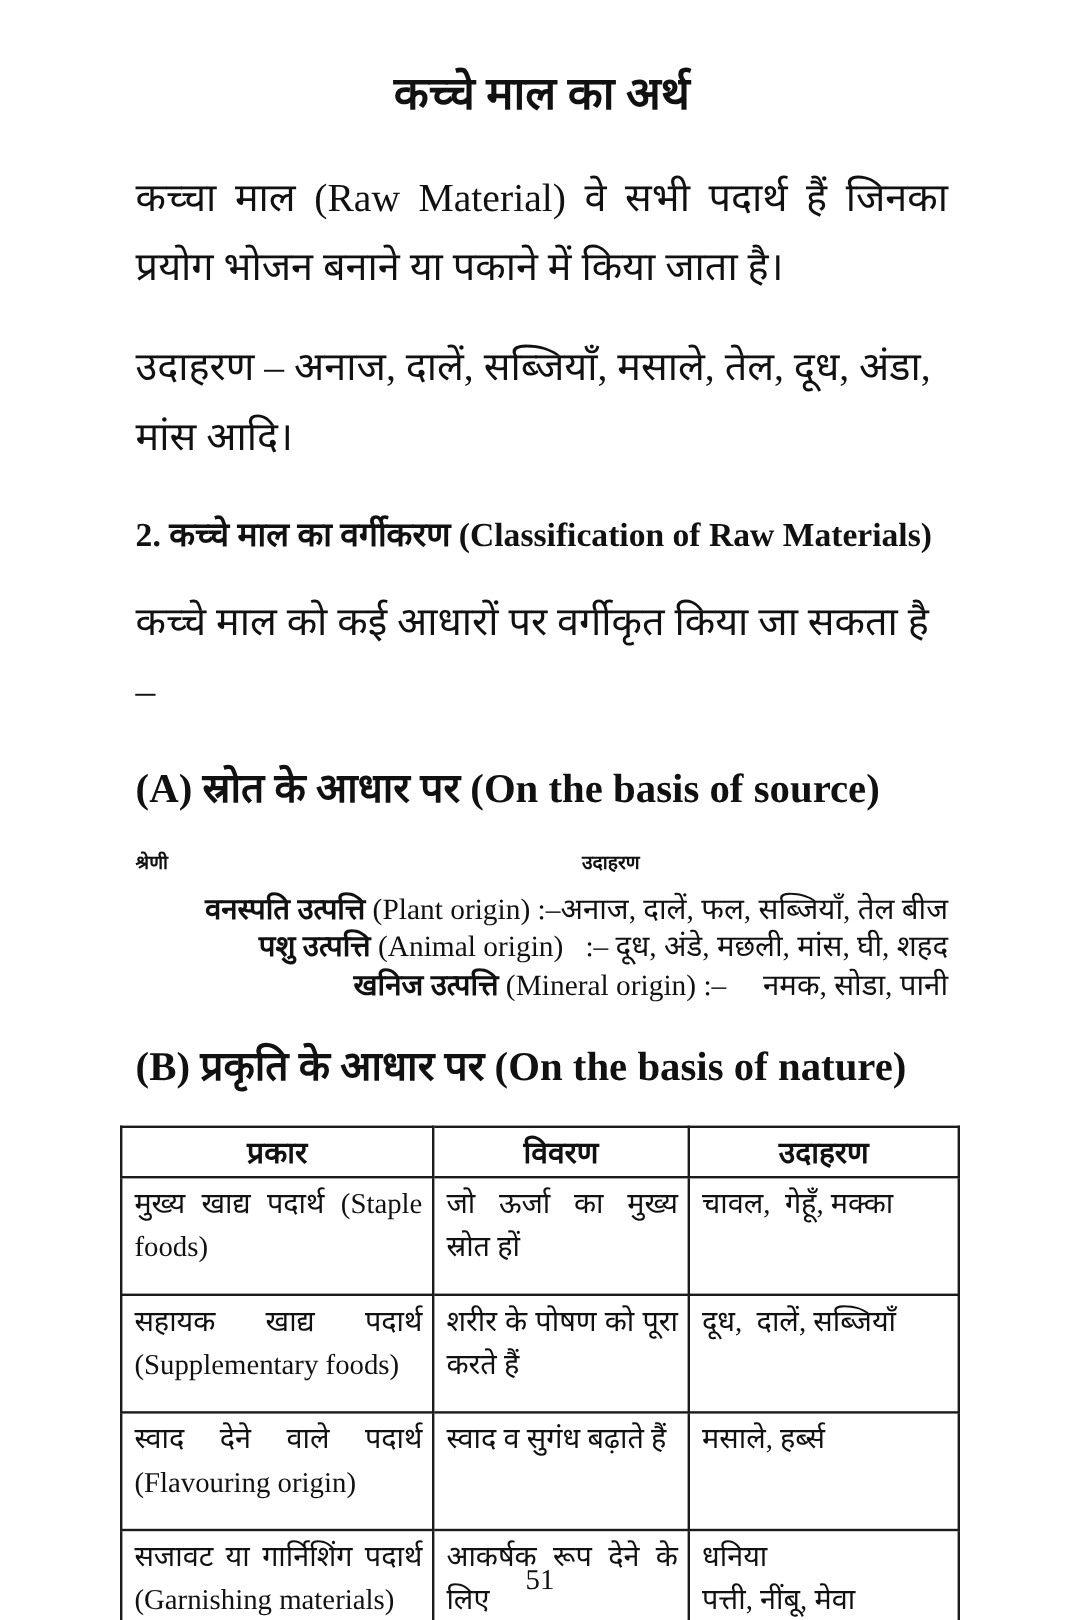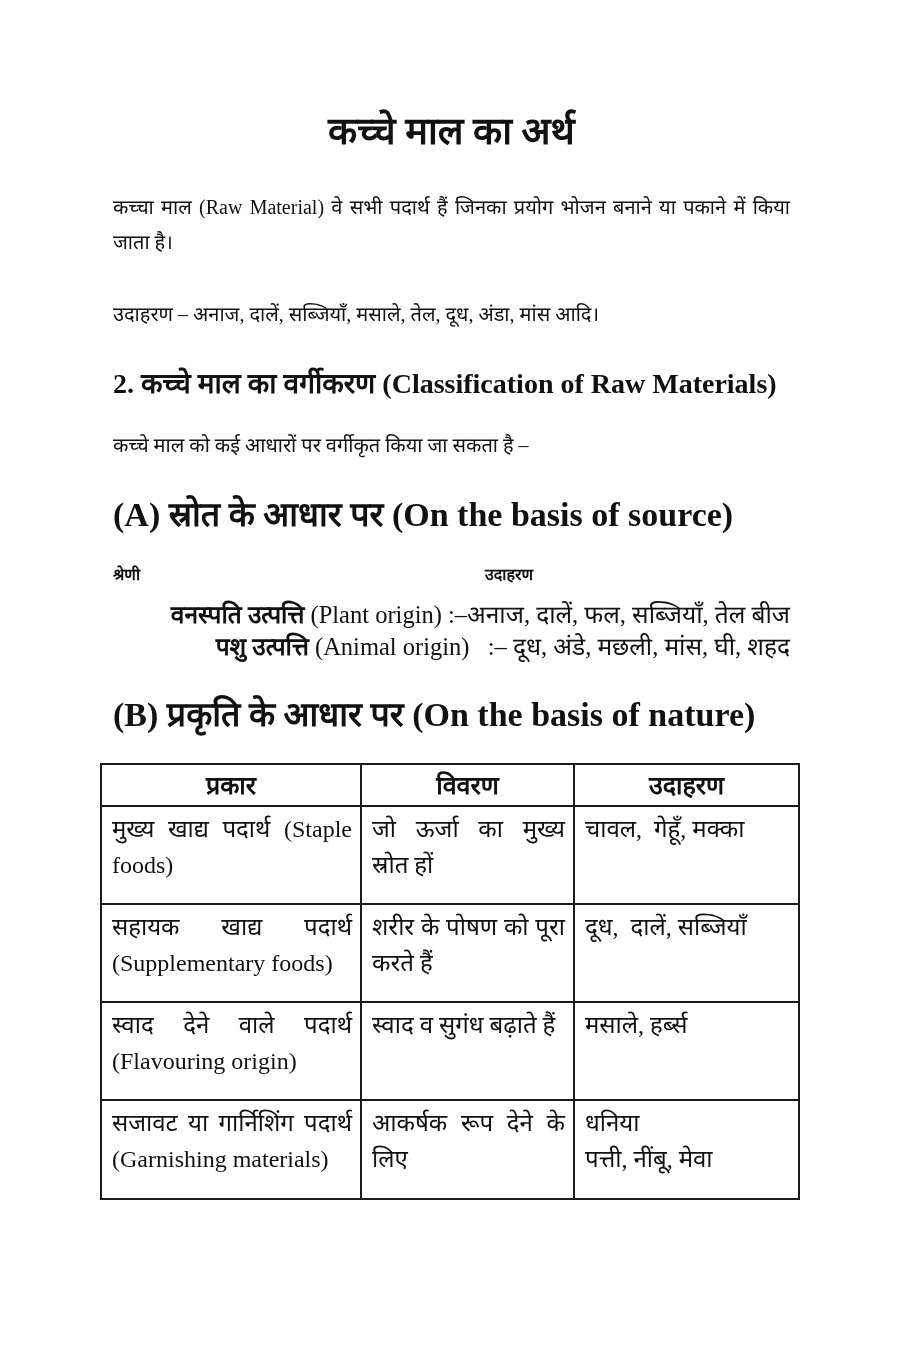--- a/index.html
+++ b/index.html
@@ -9,34 +9,34 @@
     color: #111111;
     font-family: "Liberation Serif", "DejaVu Serif", serif;
     overflow: hidden;
   }
   .content {
     width: 900px; height: 1350px;
     padding: 0 110px 0 113px;
     position: relative;
   }
   .page-title {
-    margin-top: 108px;
+    margin-top: 56px;
     text-align: center;
     font-size: 38px;
     font-weight: bold;
     line-height: 1.25;
   }
   .body-text {
-    font-size: 20px;
+    font-size: 33px;
     line-height: 1.75;
     text-align: justify;
   }
   .para1 { margin-top: 34px; }
   .examples-line {
-    margin-top: 37px;
+    margin-top: 26px;
     text-align: left;
   }
   .section-heading {
     margin-top: 34px;
     font-size: 28px;
     font-weight: bold;
     line-height: 1.3;
   }
   .section-intro {
     margin-top: 26px;
@@ -124,20 +124,21 @@
 
   <div class="list-header">
     <span class="col1">श्रेणी</span>
     <span class="col2">उदाहरण</span>
   </div>
 
   <div class="source-item"><b>वनस्पति उत्पत्ति</b><span> (Plant origin) </span><span>:–अनाज, दालें, फल, सब्जियाँ, तेल बीज</span></div>
 
   <div class="source-item"><b>पशु उत्पत्ति</b><span> (Animal origin)   </span><span>:– दूध, अंडे, मछली, मांस, घी, शहद</span></div>
 
+  <div class="source-item"><b>खनिज उत्पत्ति</b><span> (Mineral origin) </span><span>:–     नमक, सोडा, पानी</span></div>
 
   <h3 class="sub-heading">(B) प्रकृति के आधार पर (On the basis of nature)</h3>
 
   <table class="nature-table">
     <colgroup>
       <col class="col-type">
         <col class="col-desc">
         <col class="col-ex">
     </colgroup>
     <thead>

